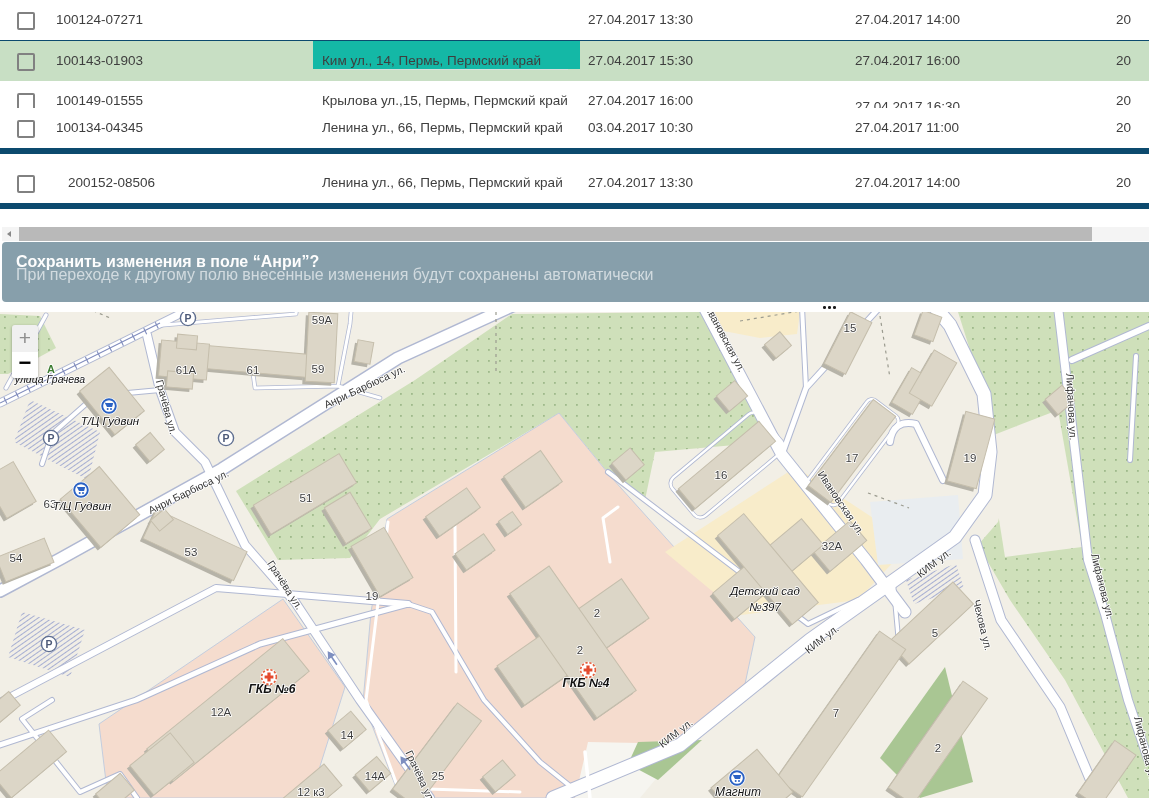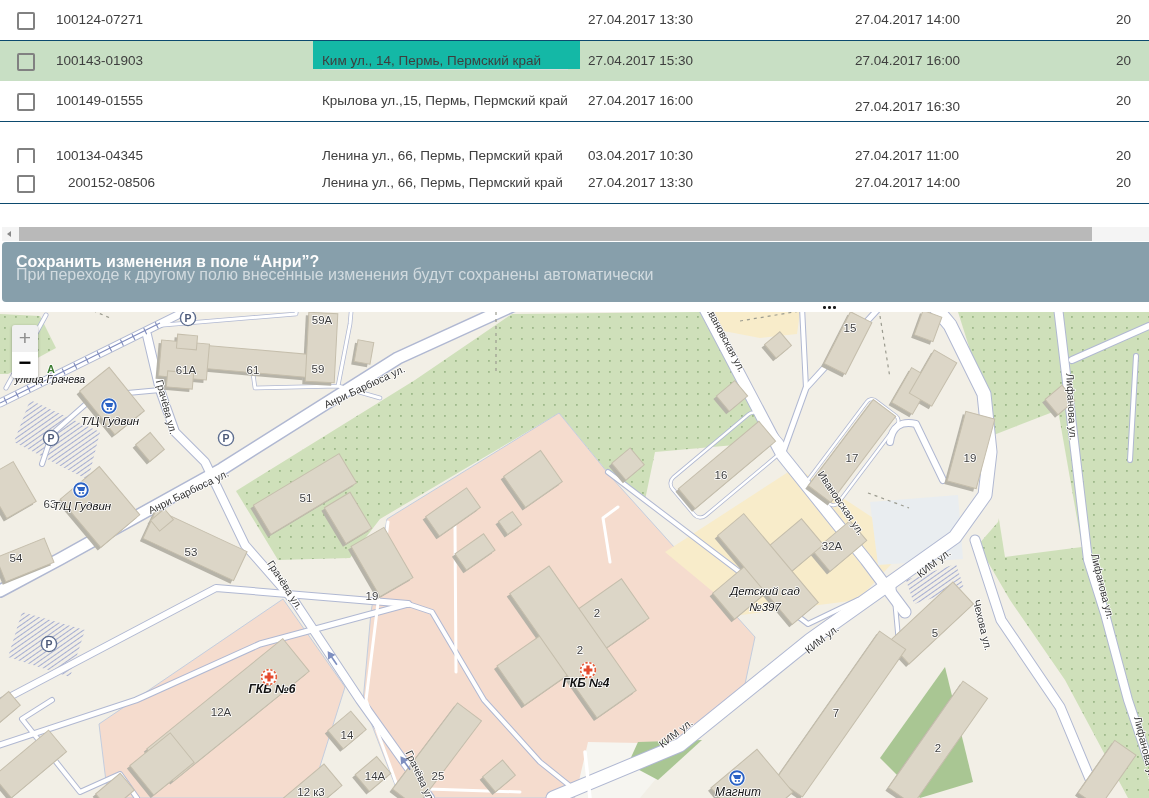--- a/index.html
+++ b/index.html
@@ -1,15 +1,15 @@
 <!DOCTYPE html>
 <html><head><meta charset="utf-8"><style>
 html,body{margin:0;padding:0;width:1149px;height:798px;overflow:hidden;background:#fff;font-family:"Liberation Sans",sans-serif;}
 .abs{position:absolute;}
-.row{position:absolute;left:0;width:1149px;height:40px;border-bottom:1px solid #0c4a6e;background:#fff;}
+.row{position:absolute;left:0;width:1149px;height:40px;border-bottom:6px solid #0c4a6e;background:#fff;}
 .cb{position:absolute;left:17px;width:14px;height:14px;border:2px solid #818181;border-radius:2px;background:#fff;}
 .ct{position:absolute;font-size:13.5px;color:#3e3e3e;white-space:nowrap;}
 </style></head>
 <body>
 
 <div class="row" style="top:0;height:40px;">
   <div class="cb" style="top:12px;"></div>
   <div class="ct" style="left:56px;top:12px;">100124-07271</div>
   <div class="ct" style="left:322px;top:12px;margin-top:35px;">Грибоедова ул., 72, Пермь, Пермский край</div>
   <div class="ct" style="left:588px;top:12px;">27.04.2017 13:30</div>
@@ -28,21 +28,21 @@
   <div class="ct" style="left:1091px;top:12px;width:40px;text-align:right;">20</div>
 </div>
 <div class="row" style="top:81px;">
   <div class="cb" style="top:12px;"></div>
   <div class="ct" style="left:56px;top:12px;">100149-01555</div>
   <div class="ct" style="left:322px;top:12px;text-align:right;">Крылова ул.,15, Пермь, Пермский край</div>
   <div class="ct" style="left:588px;top:12px;">27.04.2017 16:00</div>
   <div class="ct" style="left:855px;top:18px;">27.04.2017 16:30</div>
   <div class="ct" style="left:1091px;top:12px;width:40px;text-align:right;">20</div>
 </div>
-<div class="row" style="top:136px;">
+<div class="row" style="top:108px;">
   <div class="cb" style="top:12px;"></div>
   <div class="ct" style="left:56px;top:12px;">100134-04345</div>
   <div class="ct" style="left:322px;top:12px;">Ленина ул., 66, Пермь, Пермский край</div>
   <div class="ct" style="left:588px;top:12px;">03.04.2017 10:30</div>
   <div class="ct" style="left:855px;top:12px;">27.04.2017 11:00</div>
   <div class="ct" style="left:1091px;top:12px;width:40px;text-align:right;">20</div>
 </div>
 <div class="row" style="top:163px;">
   <div class="cb" style="top:12px;"></div>
   <div class="ct" style="left:68px;top:12px;">200152-08506</div>

